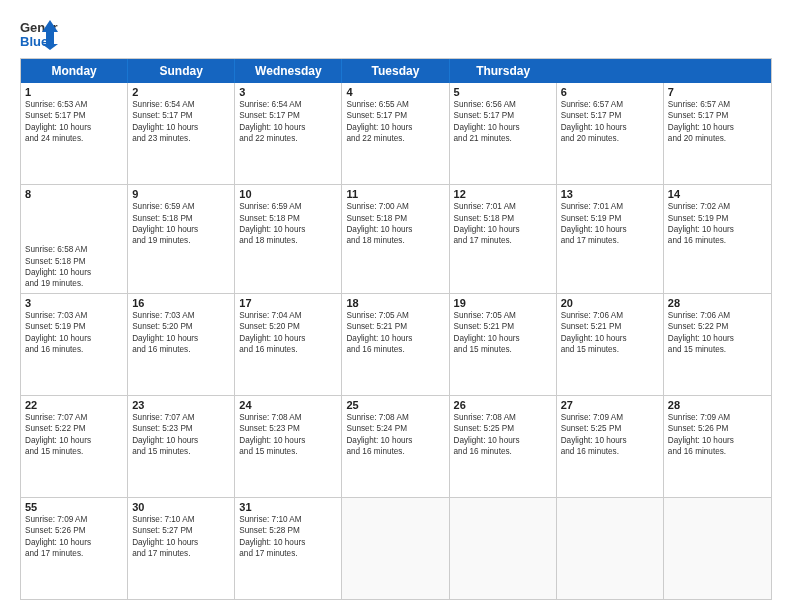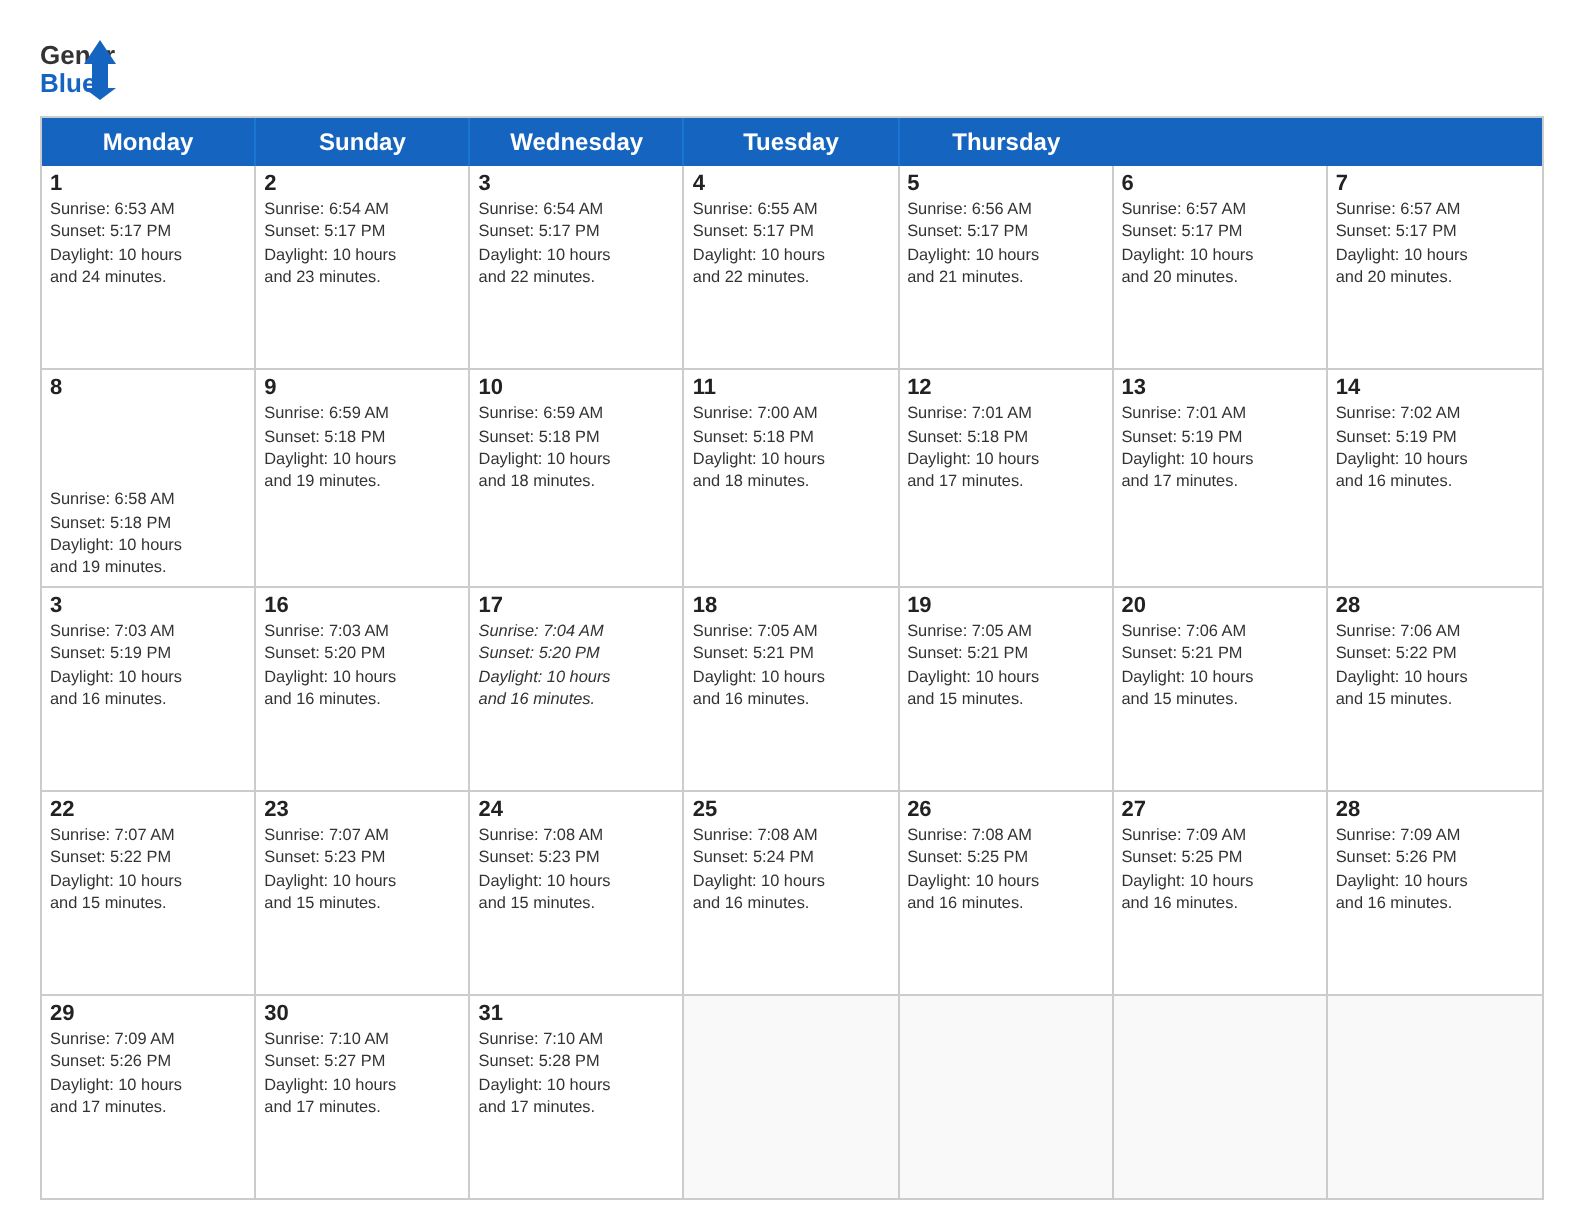--- a/index.html
+++ b/index.html
@@ -242,21 +242,21 @@
           </div>
           <div class="cal-cell">
             <span class="day-num">16</span>
             <div class="day-info" style="white-space: pre-line;">Sunrise: 7:03 AM
 Sunset: 5:20 PM
 Daylight: 10 hours
 and 16 minutes.</div>
           </div>
           <div class="cal-cell">
             <span class="day-num">17</span>
-            <div class="day-info" style="white-space: pre-line; font-style: italic;">Sunrise: 7:04 AM
+            <div class="day-info" style="white-space: pre-line;">Sunrise: 7:04 AM
 Sunset: 5:20 PM
 Daylight: 10 hours
 and 16 minutes.</div>
           </div>
           <div class="cal-cell">
             <span class="day-num">18</span>
             <div class="day-info" style="white-space: pre-line;">Sunrise: 7:05 AM
 Sunset: 5:21 PM
 Daylight: 10 hours
 and 16 minutes.</div>
@@ -329,21 +329,21 @@
           <div class="cal-cell">
             <span class="day-num">28</span>
             <div class="day-info" style="white-space: pre-line;">Sunrise: 7:09 AM
 Sunset: 5:26 PM
 Daylight: 10 hours
 and 16 minutes.</div>
           </div>
         </div>
         <div class="cal-row">
           <div class="cal-cell">
-            <span class="day-num">29</span>
+            <span class="day-num">55</span>
             <div class="day-info" style="white-space: pre-line;">Sunrise: 7:09 AM
 Sunset: 5:26 PM
 Daylight: 10 hours
 and 17 minutes.</div>
           </div>
           <div class="cal-cell">
             <span class="day-num">30</span>
             <div class="day-info" style="white-space: pre-line;">Sunrise: 7:10 AM
 Sunset: 5:27 PM
 Daylight: 10 hours

